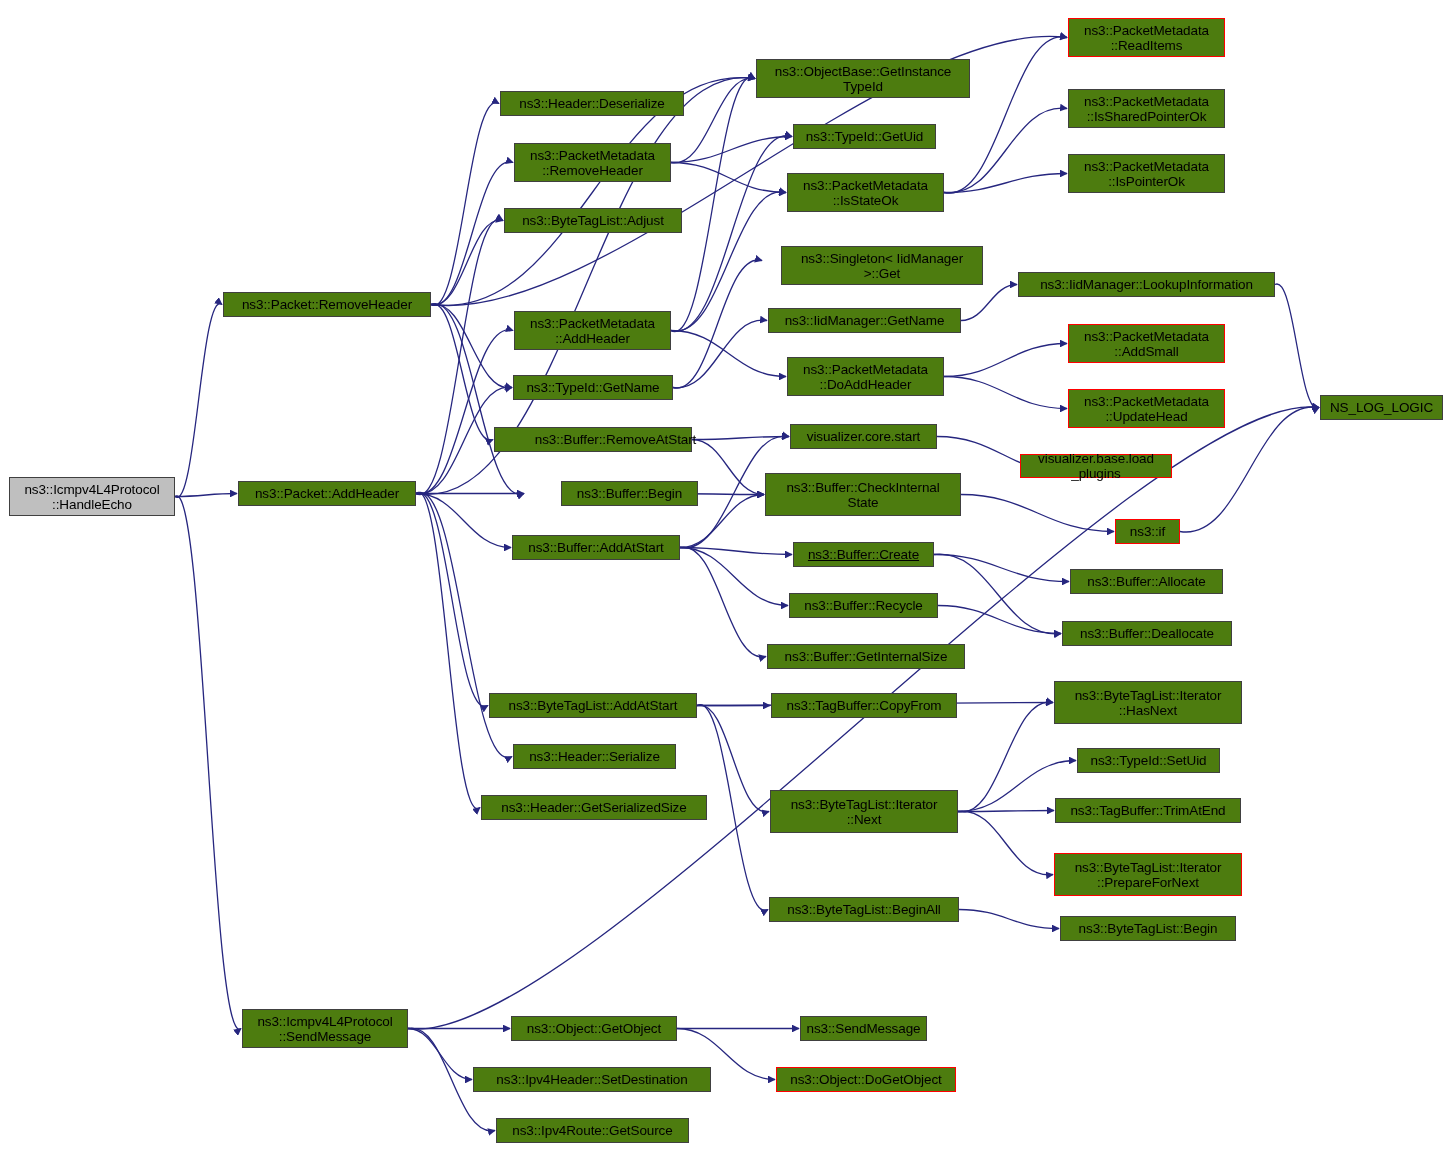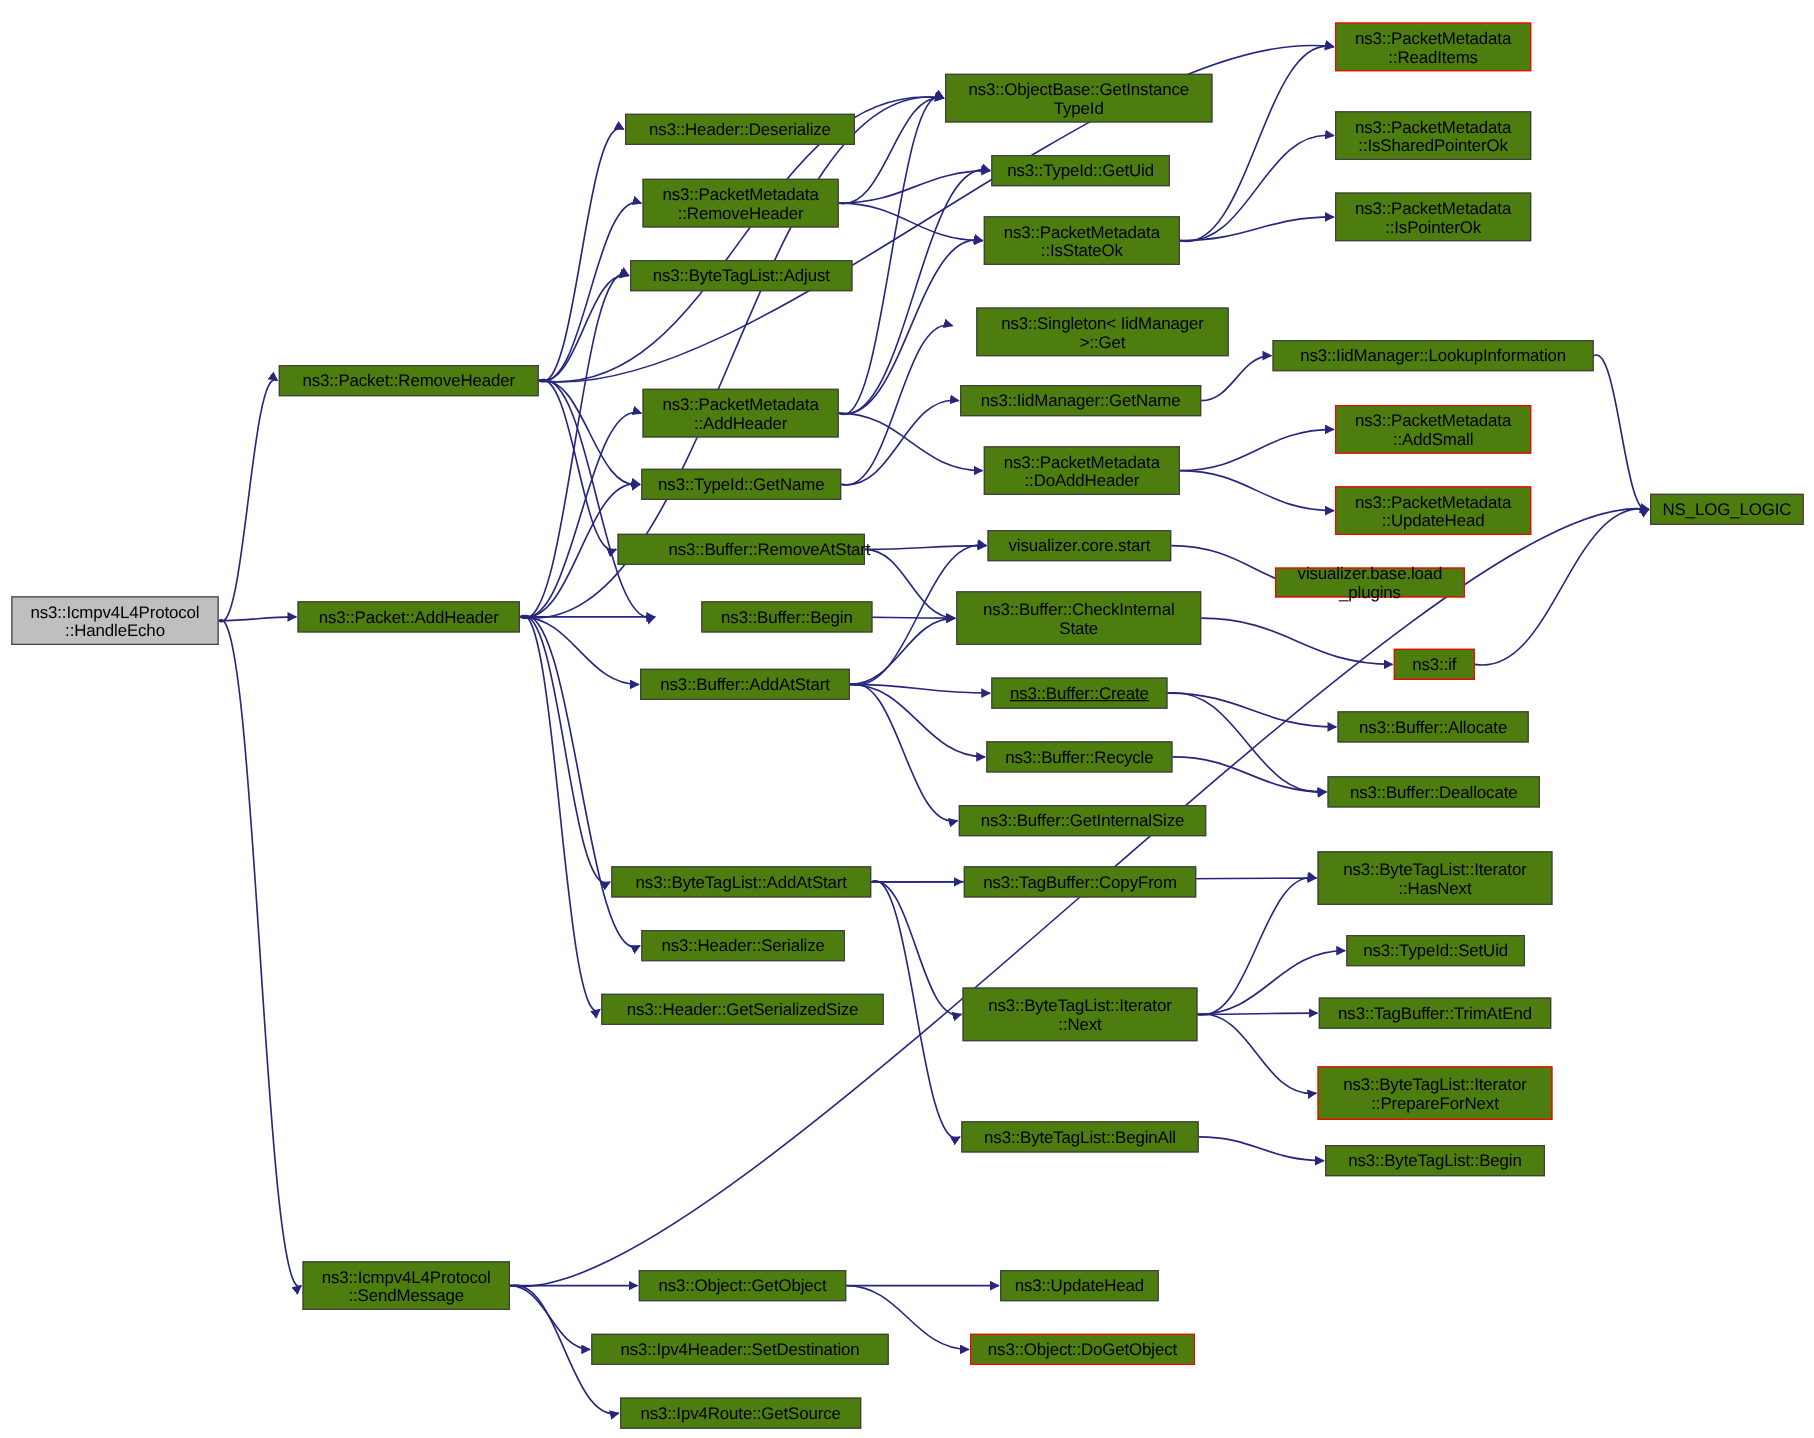--- a/index.html
+++ b/index.html
@@ -187,16 +187,16 @@
       <div class="node" style="left: 1070px; top: 569px; width: 153px; height: 25px;">ns3::Buffer::Allocate</div>
       <div class="node" style="left: 1062px; top: 621px; width: 170px; height: 25px;">ns3::Buffer::Deallocate</div>
       <div class="node" style="left: 1054px; top: 681px; width: 188px; height: 43px;">ns3::ByteTagList::Iterator
 ::HasNext</div>
       <div class="node" style="left: 1077px; top: 748px; width: 143px; height: 25px;">ns3::TypeId::SetUid</div>
       <div class="node" style="left: 1055px; top: 798px; width: 186px; height: 25px;">ns3::TagBuffer::TrimAtEnd</div>
       <div class="node red" style="left: 1054px; top: 853px; width: 188px; height: 43px;">ns3::ByteTagList::Iterator
 ::PrepareForNext</div>
       <div class="node" style="left: 1060px; top: 916px; width: 176px; height: 25px;">ns3::ByteTagList::Begin</div>
       <div class="node" style="left: 1320px; top: 395px; width: 123px; height: 25px;">NS_LOG_LOGIC</div>
-      <div class="node" style="left: 800px; top: 1016px; width: 127px; height: 25px;">ns3::UpdateHead</div>
+      <div class="node" style="left: 800px; top: 1016px; width: 127px; height: 25px;">ns3::SendMessage</div>
       <div class="node red" style="left: 776px; top: 1067px; width: 180px; height: 25px;">ns3::Object::DoGetObject</div>
     </div>
 </div>
 
 </body></html>

